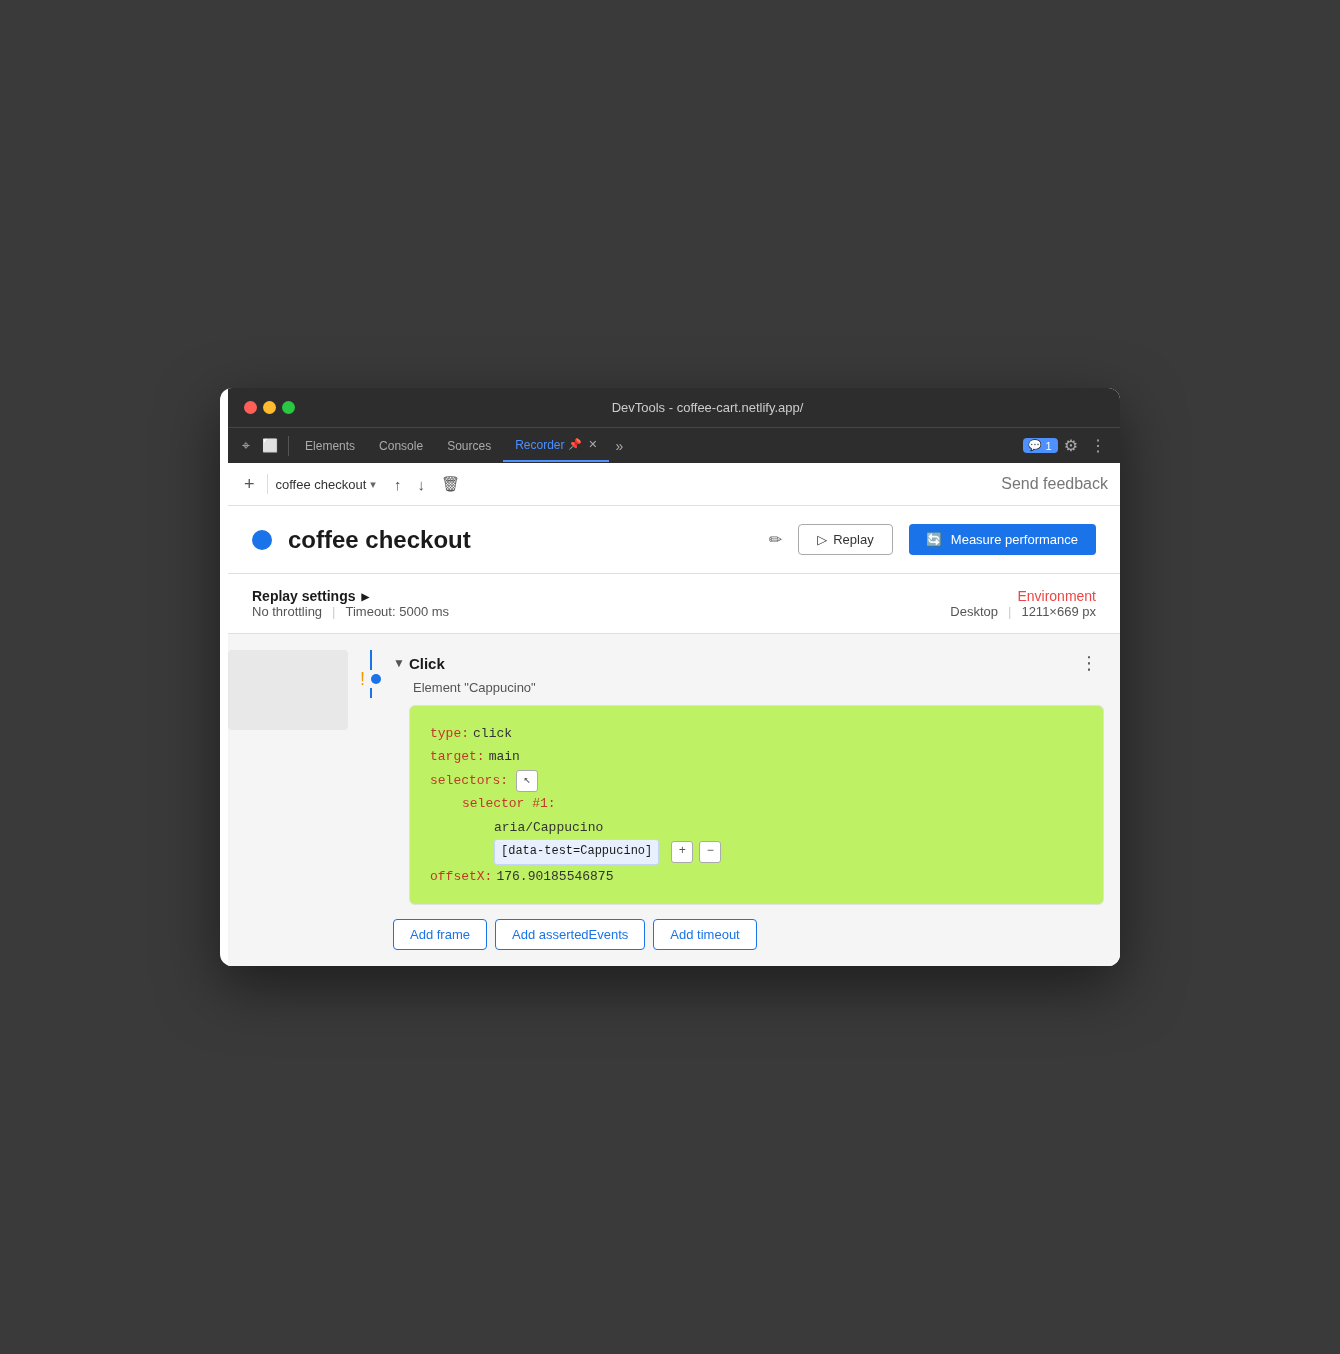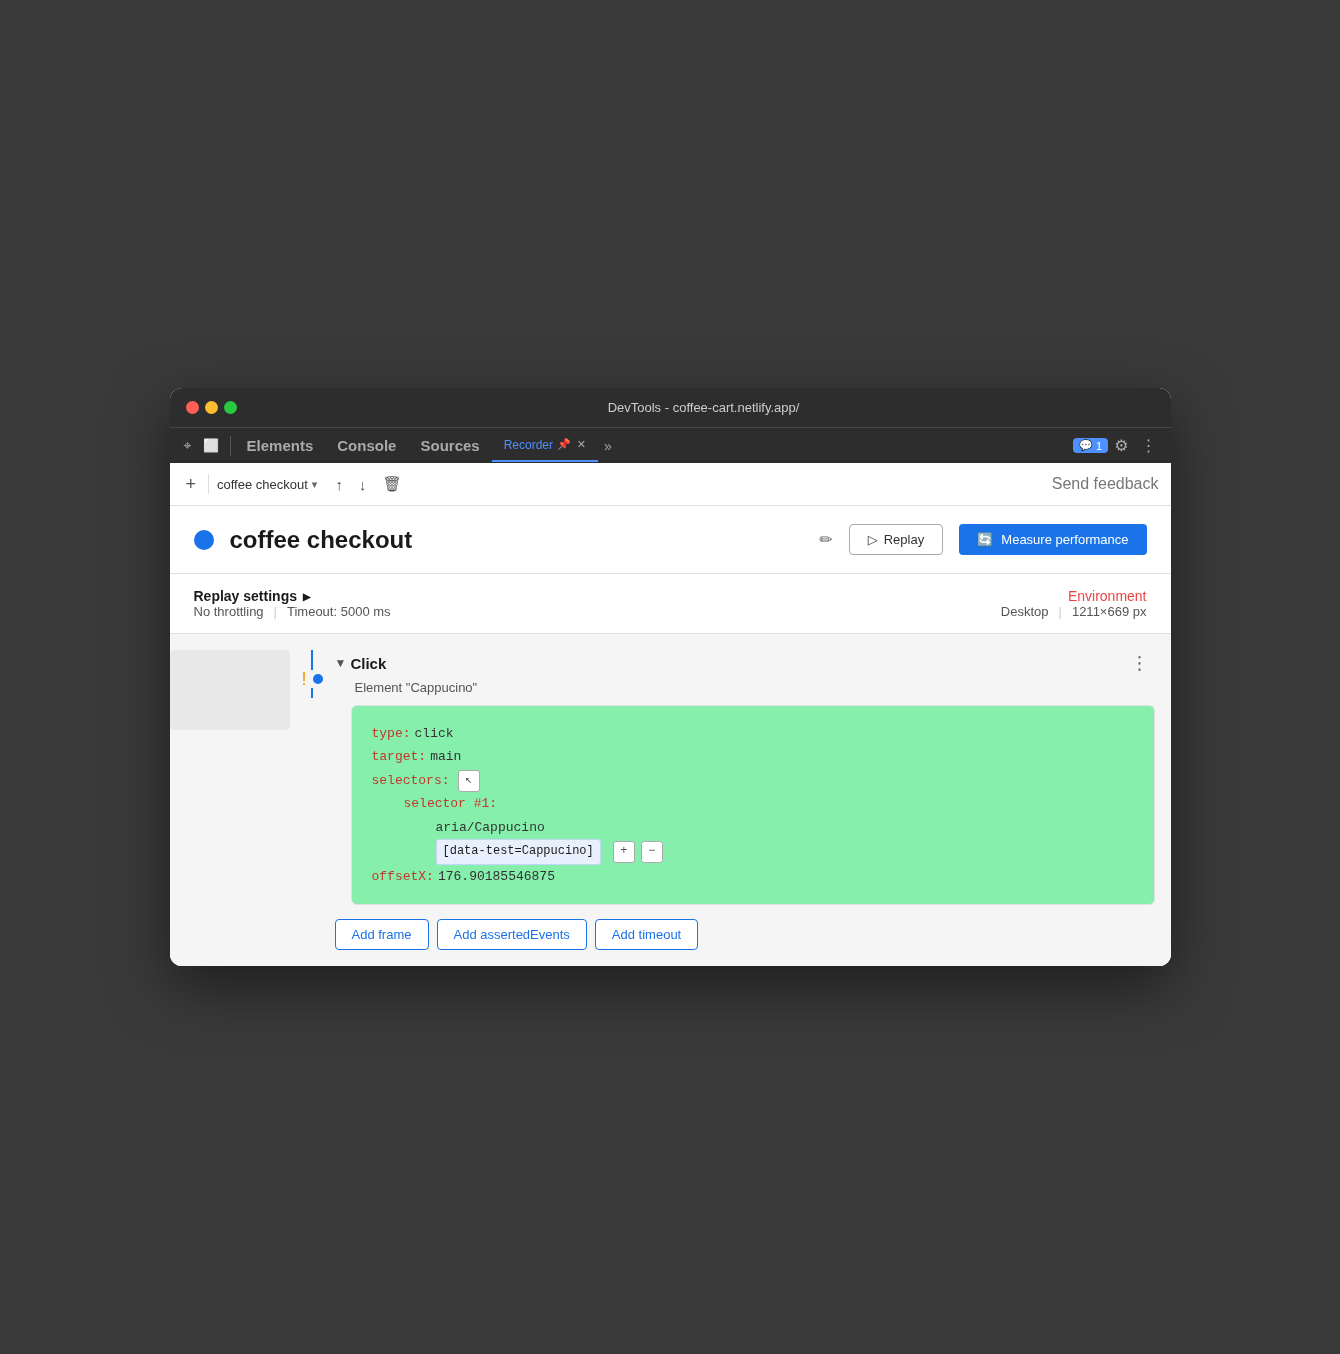--- a/index.html
+++ b/index.html
@@ -6,25 +6,26 @@
     body {
       background: #3a3a3a;
       display: flex;
       justify-content: center;
       align-items: center;
       min-height: 100vh;
       font-family: -apple-system, BlinkMacSystemFont, 'Segoe UI', sans-serif;
     }
 
     .window {
-      width: 1001px;
+      width: 900px;
       background: #ffffff;
       border-radius: 12px;
       box-shadow: 0 20px 60px rgba(0,0,0,0.5);
       overflow: hidden;
+      padding-left: 8px;
     }
 
     
     .title-bar {
       background: #2d2d2d;
       display: flex;
       align-items: center;
       padding: 12px 16px;
       gap: 8px;
     }
@@ -65,25 +66,24 @@
       cursor: pointer;
     }
     .tab-separator {
       width: 1px;
       height: 20px;
       background: #555;
       margin: 0 4px;
     }
     .tab {
       color: #aaa;
-      font-size: 15px;
+      font-size: 12px;
       padding: 8px 12px;
       cursor: pointer;
       white-space: nowrap;
-      font-weight: bold;
     }
     .tab-recorder {
       display: flex;
       align-items: center;
       gap: 4px;
       color: #4d90fe;
       font-size: 12px;
       padding: 8px 12px;
       border-bottom: 2px solid #4d90fe;
       cursor: pointer;
@@ -357,21 +357,21 @@
     }
     .step-more-btn {
       color: #555;
       font-size: 18px;
       cursor: pointer;
       padding: 2px 6px;
     }
 
     
     .code-block {
-      background: #86efac;
+      background: #bef264;
       border: 1px solid #e0e0e0;
       border-radius: 6px;
       padding: 16px 20px;
       font-family: 'Courier New', Courier, monospace;
       font-size: 13px;
       line-height: 1.8;
       margin: 0 0 0 16px;
     }
     .code-line {
       display: flex;

